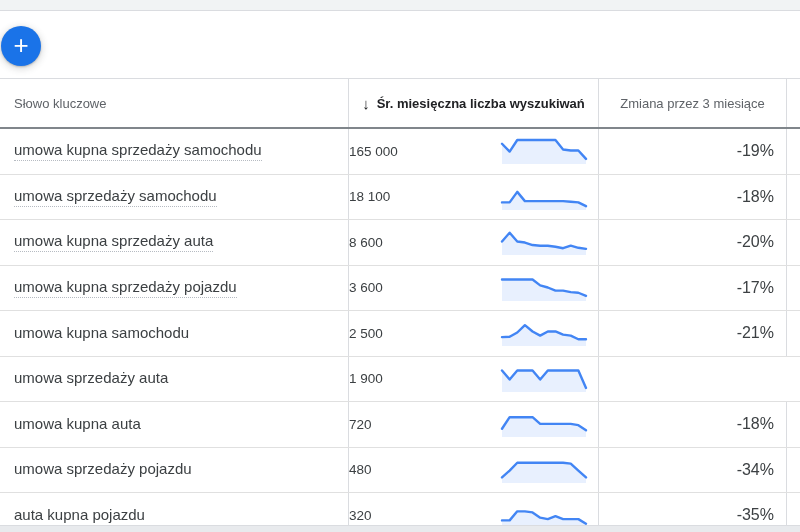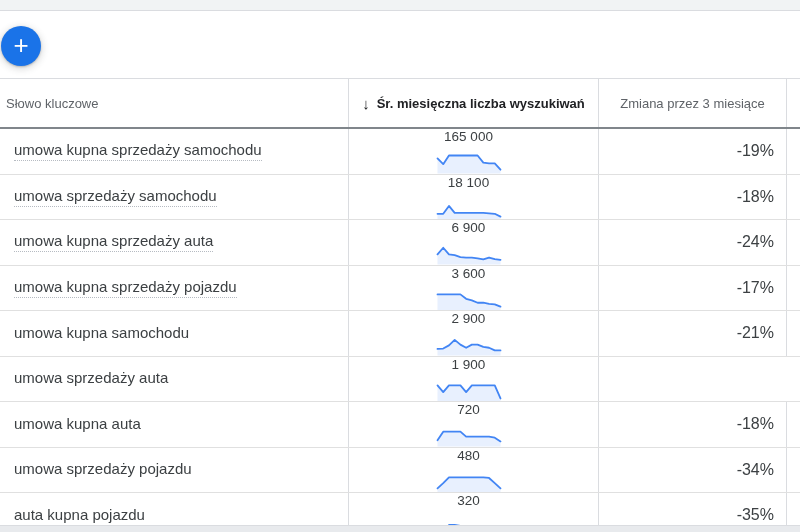--- a/index.html
+++ b/index.html
@@ -48,21 +48,21 @@
   .thead{
     border-top:1px solid var(--border-v);
     border-bottom:2px solid var(--header-dark-line);
     height:48px;
   }
   .th{
     display:flex;align-items:center;
     font-size:13px;color:var(--text-gray);
     background:#fff;
   }
-  .th-keyword{padding-left:6px;justify-content:flex-start;}
+  .th-keyword{padding-left:14px;justify-content:flex-start;}
   .th-searches{
     justify-content:center;
     color:var(--text-black);font-weight:700;
     border-left:1px solid var(--border-v);
   }
   .sort-arrow{
     font-weight:400;font-size:15px;margin-right:7px;color:var(--text-black);
   }
   .th-change{justify-content:center;border-left:1px solid var(--border-v);}
   .th-extra{border-left:1px solid var(--border-v);}
@@ -74,21 +74,20 @@
   .td{display:flex;align-items:center;overflow:hidden;}
   .td-keyword{padding-left:14px;}
   .kw{
     font-size:15px;color:var(--text-dark);
     padding-bottom:2px;
   }
   .kw.dotted{border-bottom:1px dotted #b6bbc2;}
   .td-searches{
     justify-content:space-between;gap:10px;padding-right:10px;
     border-left:1px solid var(--border-v);
-    flex-direction:column;
   }
   .num{font-size:13.5px;color:var(--text-dark);}
   .spark{display:block;}
   .td-change{
     justify-content:flex-end;padding-right:12px;
     border-left:1px solid var(--border-v);
   }
   .pct{font-size:16px;color:var(--text-dark);}
   .td-extra{border-left:1px solid var(--border-v);}
   .bottom-strip{
@@ -150,28 +149,28 @@
       <span class="pct">-18%</span>
     </div>
     <div class="td td-extra"></div>
   </div>
 
   <div class="tr">
     <div class="td td-keyword">
       <span class="kw dotted">umowa kupna sprzedaży auta</span>
     </div>
     <div class="td td-searches">
-      <span class="num">6 900</span>
+      <span class="num">8 600</span>
       <svg class="spark" width="88" height="26" viewBox="0 0 88 26">
               <polygon points="2.00,12.50 9.64,3.68 17.27,12.50 24.91,13.55 32.55,16.07 40.18,16.70 47.82,16.70 55.45,17.75 63.09,19.22 70.73,16.70 78.36,18.80 86.00,19.85 86,26 2,26" fill="#e8f0fe" stroke="none"></polygon>
               <polyline points="2.00,12.50 9.64,3.68 17.27,12.50 24.91,13.55 32.55,16.07 40.18,16.70 47.82,16.70 55.45,17.75 63.09,19.22 70.73,16.70 78.36,18.80 86.00,19.85" fill="none" stroke="#4285f4" stroke-width="2.4" stroke-linejoin="round" stroke-linecap="round"></polyline>
             </svg>
     </div>
     <div class="td td-change">
-      <span class="pct">-24%</span>
+      <span class="pct">-20%</span>
     </div>
     <div class="td td-extra"></div>
   </div>
 
   <div class="tr">
     <div class="td td-keyword">
       <span class="kw dotted">umowa kupna sprzedaży pojazdu</span>
     </div>
     <div class="td td-searches">
       <span class="num">3 600</span>
@@ -184,21 +183,21 @@
       <span class="pct">-17%</span>
     </div>
     <div class="td td-extra"></div>
   </div>
 
   <div class="tr">
     <div class="td td-keyword">
       <span class="kw">umowa kupna samochodu</span>
     </div>
     <div class="td td-searches">
-      <span class="num">2 900</span>
+      <span class="num">2 500</span>
       <svg class="spark" width="88" height="26" viewBox="0 0 88 26">
               <polygon points="2.00,17.12 9.64,16.70 17.27,12.50 24.91,5.15 32.55,11.45 40.18,15.65 47.82,11.45 55.45,11.45 63.09,14.60 70.73,15.65 78.36,19.22 86.00,19.22 86,26 2,26" fill="#e8f0fe" stroke="none"></polygon>
               <polyline points="2.00,17.12 9.64,16.70 17.27,12.50 24.91,5.15 32.55,11.45 40.18,15.65 47.82,11.45 55.45,11.45 63.09,14.60 70.73,15.65 78.36,19.22 86.00,19.22" fill="none" stroke="#4285f4" stroke-width="2.4" stroke-linejoin="round" stroke-linecap="round"></polyline>
             </svg>
     </div>
     <div class="td td-change">
       <span class="pct">-21%</span>
     </div>
     <div class="td td-extra"></div>
   </div>

